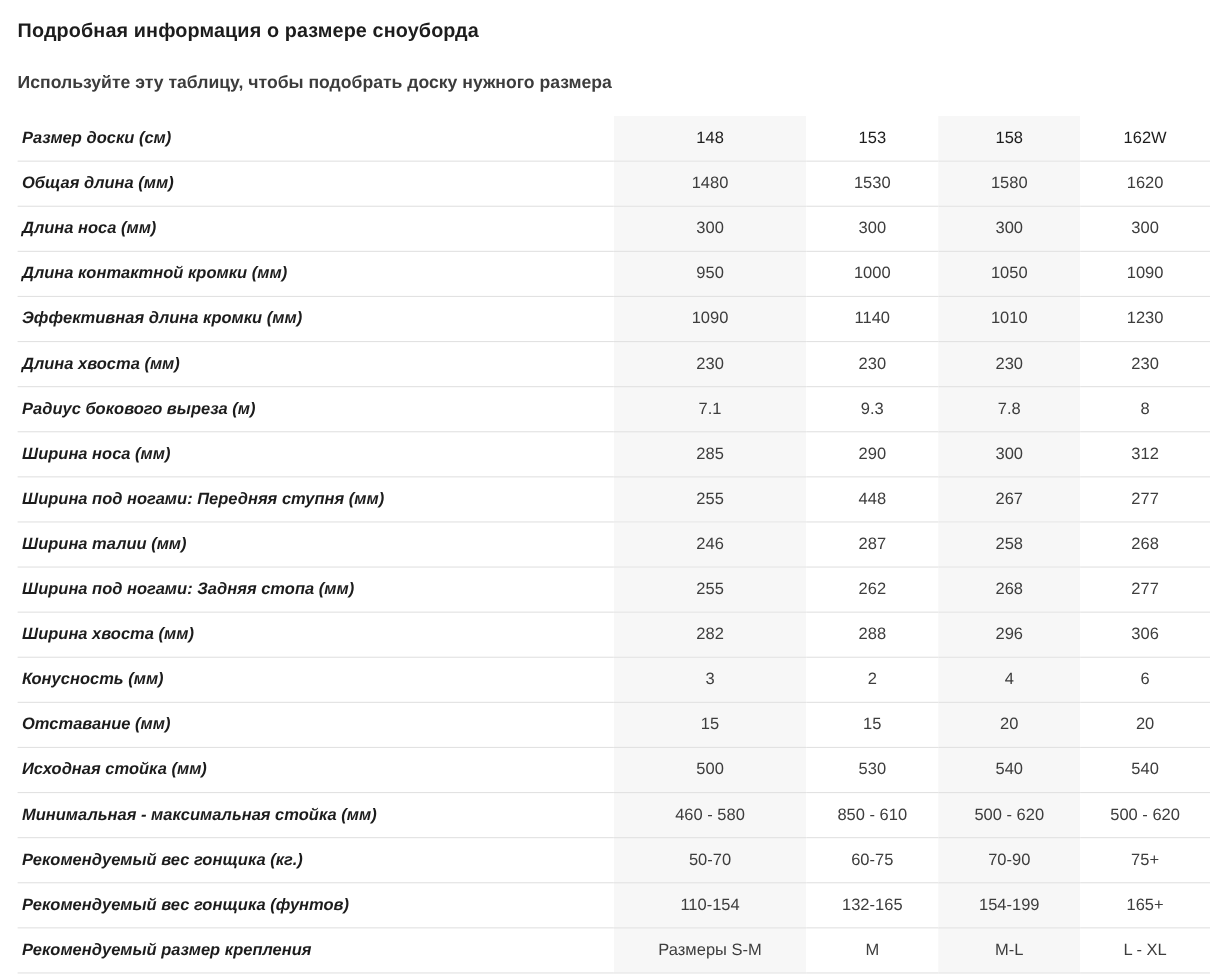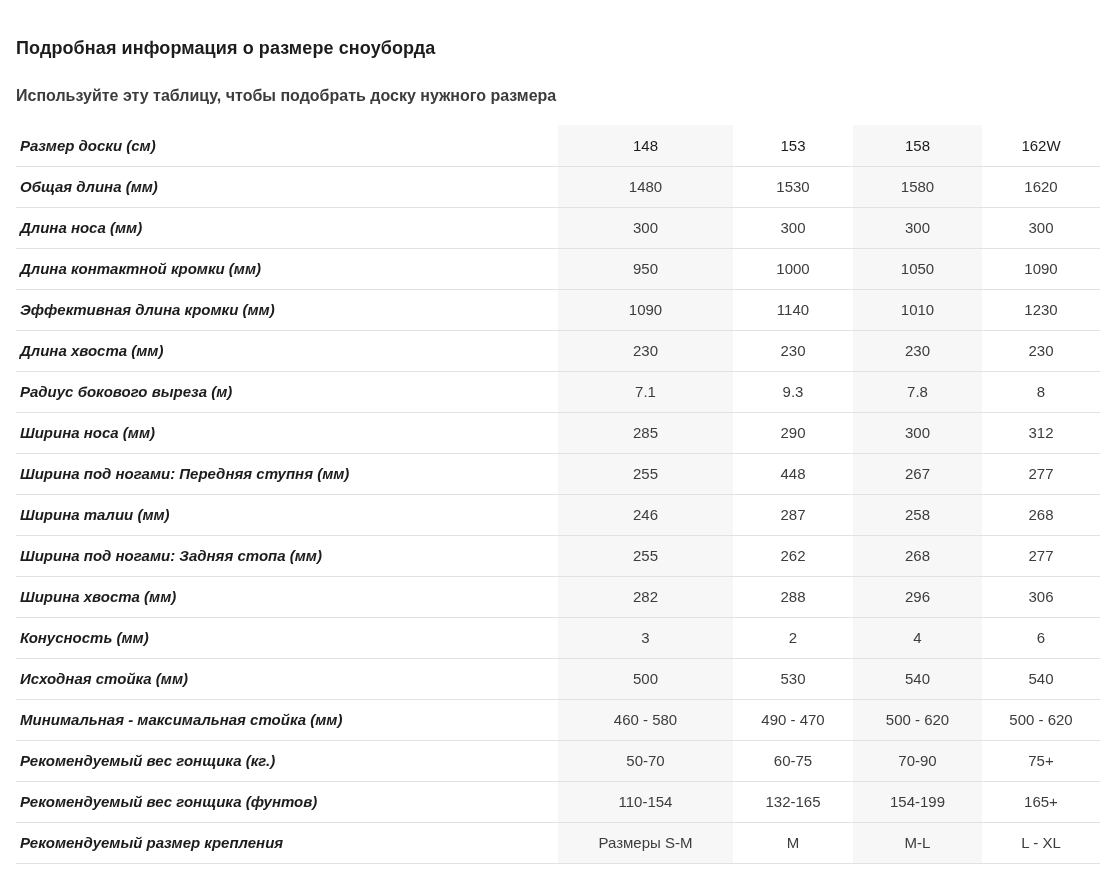--- a/index.html
+++ b/index.html
@@ -7,21 +7,20 @@
     margin: 0;
     padding: 0;
     background: #ffffff;
     width: 1100px;
     font-family: "Liberation Sans", sans-serif;
     -webkit-font-smoothing: antialiased;
   }
   .page {
     width: 960px;
     padding: 16px 0 2px 16px;
-    margin-top: 20px;
   }
   .page-title {
     margin: 0;
     font-size: 18px;
     line-height: 24px;
     font-weight: 700;
     color: #1c1c1c;
     letter-spacing: 0.1px;
   }
   .page-subtitle {
@@ -169,30 +168,37 @@
           <td class="value-cell">306</td>
         </tr>
         <tr>
           <th class="label-cell">Конусность (мм)</th>
           <td class="value-cell hl">3</td>
           <td class="value-cell">2</td>
           <td class="value-cell hl">4</td>
           <td class="value-cell">6</td>
         </tr>
         <tr>
+          <th class="label-cell">Отставание (мм)</th>
+          <td class="value-cell hl">15</td>
+          <td class="value-cell">15</td>
+          <td class="value-cell hl">20</td>
+          <td class="value-cell">20</td>
+        </tr>
+        <tr>
           <th class="label-cell">Исходная стойка (мм)</th>
           <td class="value-cell hl">500</td>
           <td class="value-cell">530</td>
           <td class="value-cell hl">540</td>
           <td class="value-cell">540</td>
         </tr>
         <tr>
           <th class="label-cell">Минимальная - максимальная стойка (мм)</th>
           <td class="value-cell hl">460 - 580</td>
-          <td class="value-cell">490 - 470</td>
+          <td class="value-cell">850 - 610</td>
           <td class="value-cell hl">500 - 620</td>
           <td class="value-cell">500 - 620</td>
         </tr>
         <tr>
           <th class="label-cell">Рекомендуемый вес гонщика (кг.)</th>
           <td class="value-cell hl">50-70</td>
           <td class="value-cell">60-75</td>
           <td class="value-cell hl">70-90</td>
           <td class="value-cell">75+</td>
         </tr>

